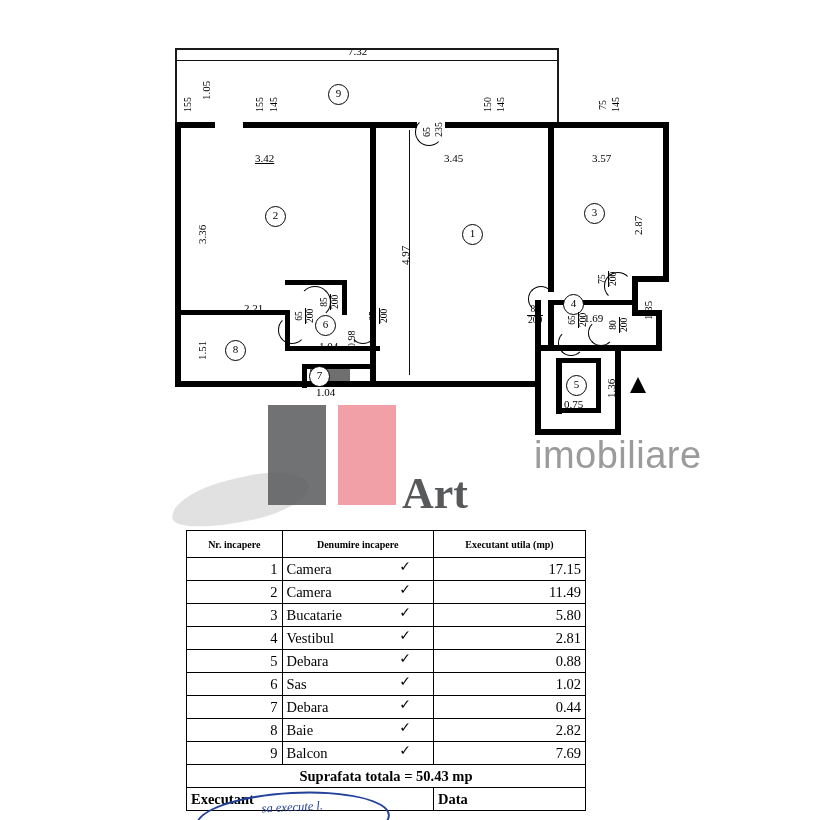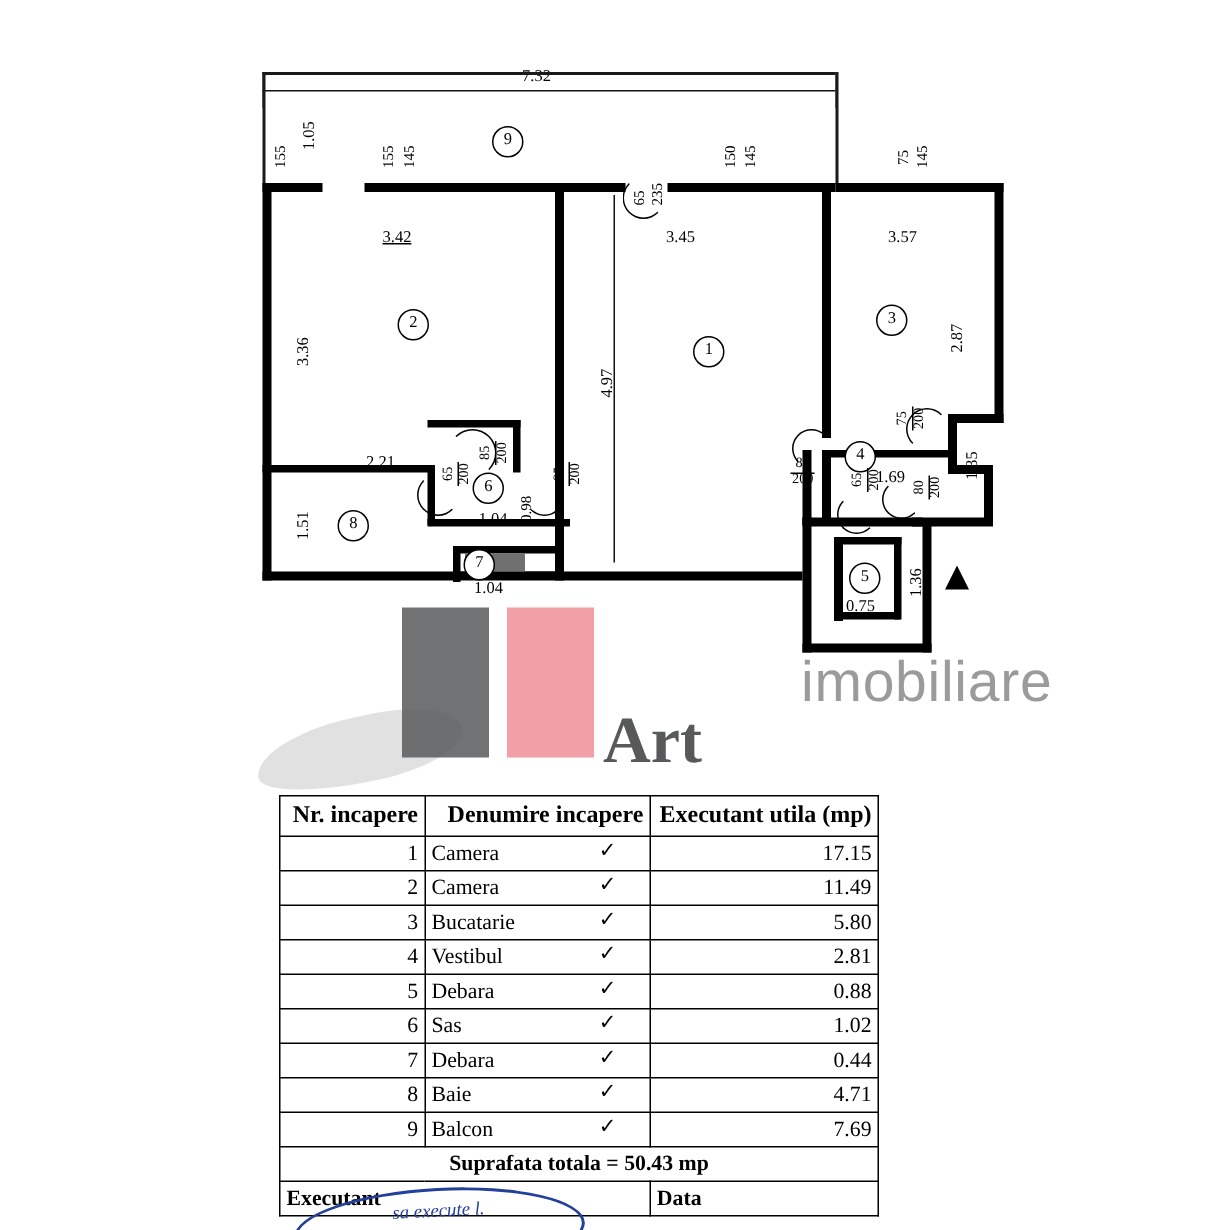--- a/index.html
+++ b/index.html
@@ -159,22 +159,22 @@
     font-size: 14.5px;
     color: #000;
   }
   table.rooms td, table.rooms th {
     border: 1.3px solid #000;
     padding: 1px 4px;
     height: 20px;
   }
   table.rooms th {
     font-weight: 700;
-    text-align: right;
-    font-size: 16px;
+    text-align: center;
+    font-size: 10px;
     padding: 3px 4px;
     margin-top: 32px;
   }
   .c-nr { width: 92px; text-align: right; padding-right: 4px; }
   .c-den { width: 152px; text-align: left; position: relative; }
   .c-sup { width: 154px; text-align: right; padding-right: 8px; }
   .tick {
     position: absolute;
     right: 22px;
     top: 0px;
@@ -408,21 +408,21 @@
           <td class="c-sup">1.02</td>
         </tr>
         <tr>
           <td class="c-nr">7</td>
           <td class="c-den"><span>Debara</span><span class="tick">✓</span></td>
           <td class="c-sup">0.44</td>
         </tr>
         <tr>
           <td class="c-nr">8</td>
           <td class="c-den"><span>Baie</span><span class="tick">✓</span></td>
-          <td class="c-sup">4.71</td>
+          <td class="c-sup">2.82</td>
         </tr>
         <tr>
           <td class="c-nr">9</td>
           <td class="c-den"><span>Balcon</span><span class="tick">✓</span></td>
           <td class="c-sup">7.69</td>
         </tr>
         <tr class="total-row">
           <td colspan="3">Suprafata totala = 50.43 mp</td>
         </tr>
         <tr class="exec-row">

